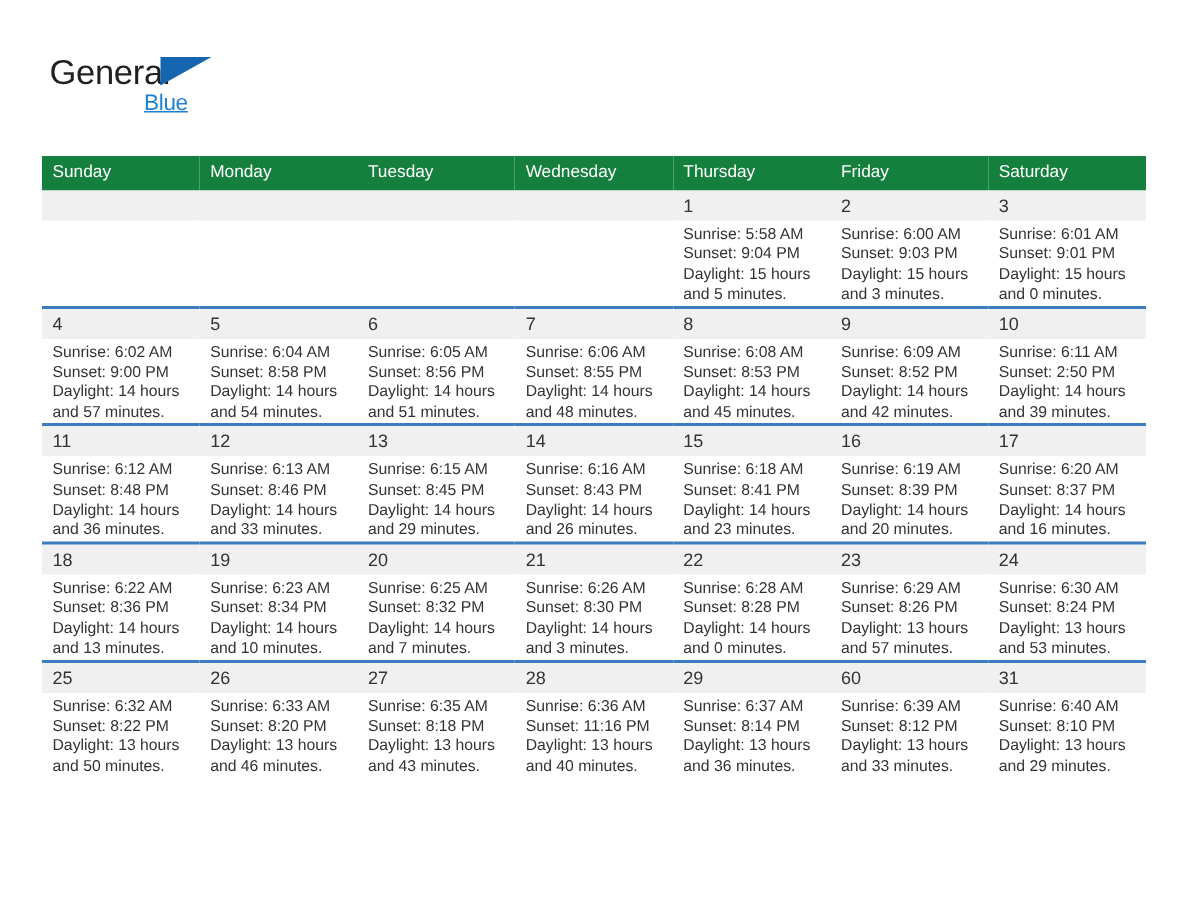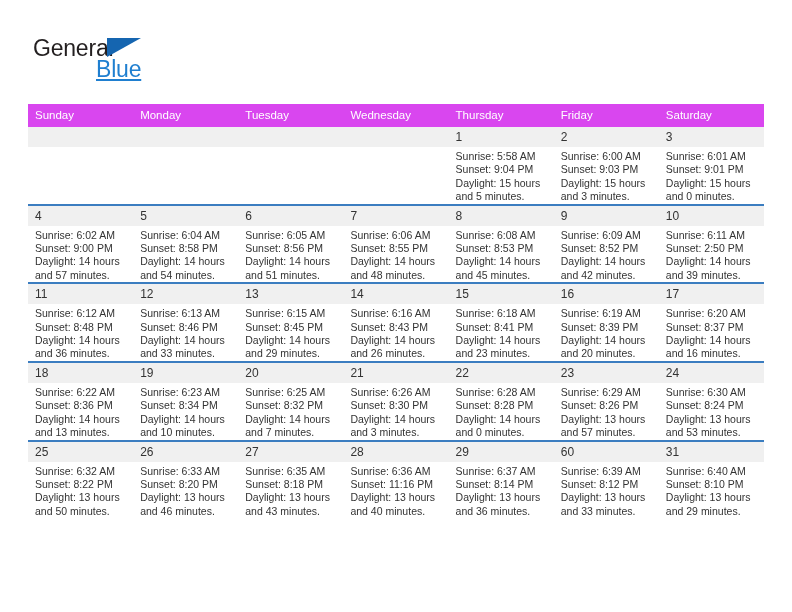--- a/index.html
+++ b/index.html
@@ -52,21 +52,21 @@
     top: 2px;
     width: 0;
     height: 0;
     border-left: 34px solid #1565b0;
     border-bottom: 19px solid transparent;
   }
   .logo-blue {
     position: absolute;
     left: 63px;
     top: 21px;
-    font-size: 23px;
+    font-size: 15px;
     letter-spacing: -0.2px;
     color: #1f7fd0;
     line-height: 24px;
     text-decoration: underline;
   }
 
   .title-block {
     position: absolute;
     right: 0;
     top: 0;
@@ -89,21 +89,21 @@
   
   .calendar {
     position: absolute;
     left: 28px;
     top: 104px;
     width: 736px;
     border-collapse: collapse;
     table-layout: fixed;
   }
   .calendar th {
-    background: #d946ef;
+    background: #15803d;
     color: #ffffff;
     font-weight: normal;
     font-size: 11.5px;
     text-align: left;
     padding: 5px 0 5px 7px;
     height: 11px;
     line-height: 13px;
   }
   .calendar td {
     vertical-align: top;

